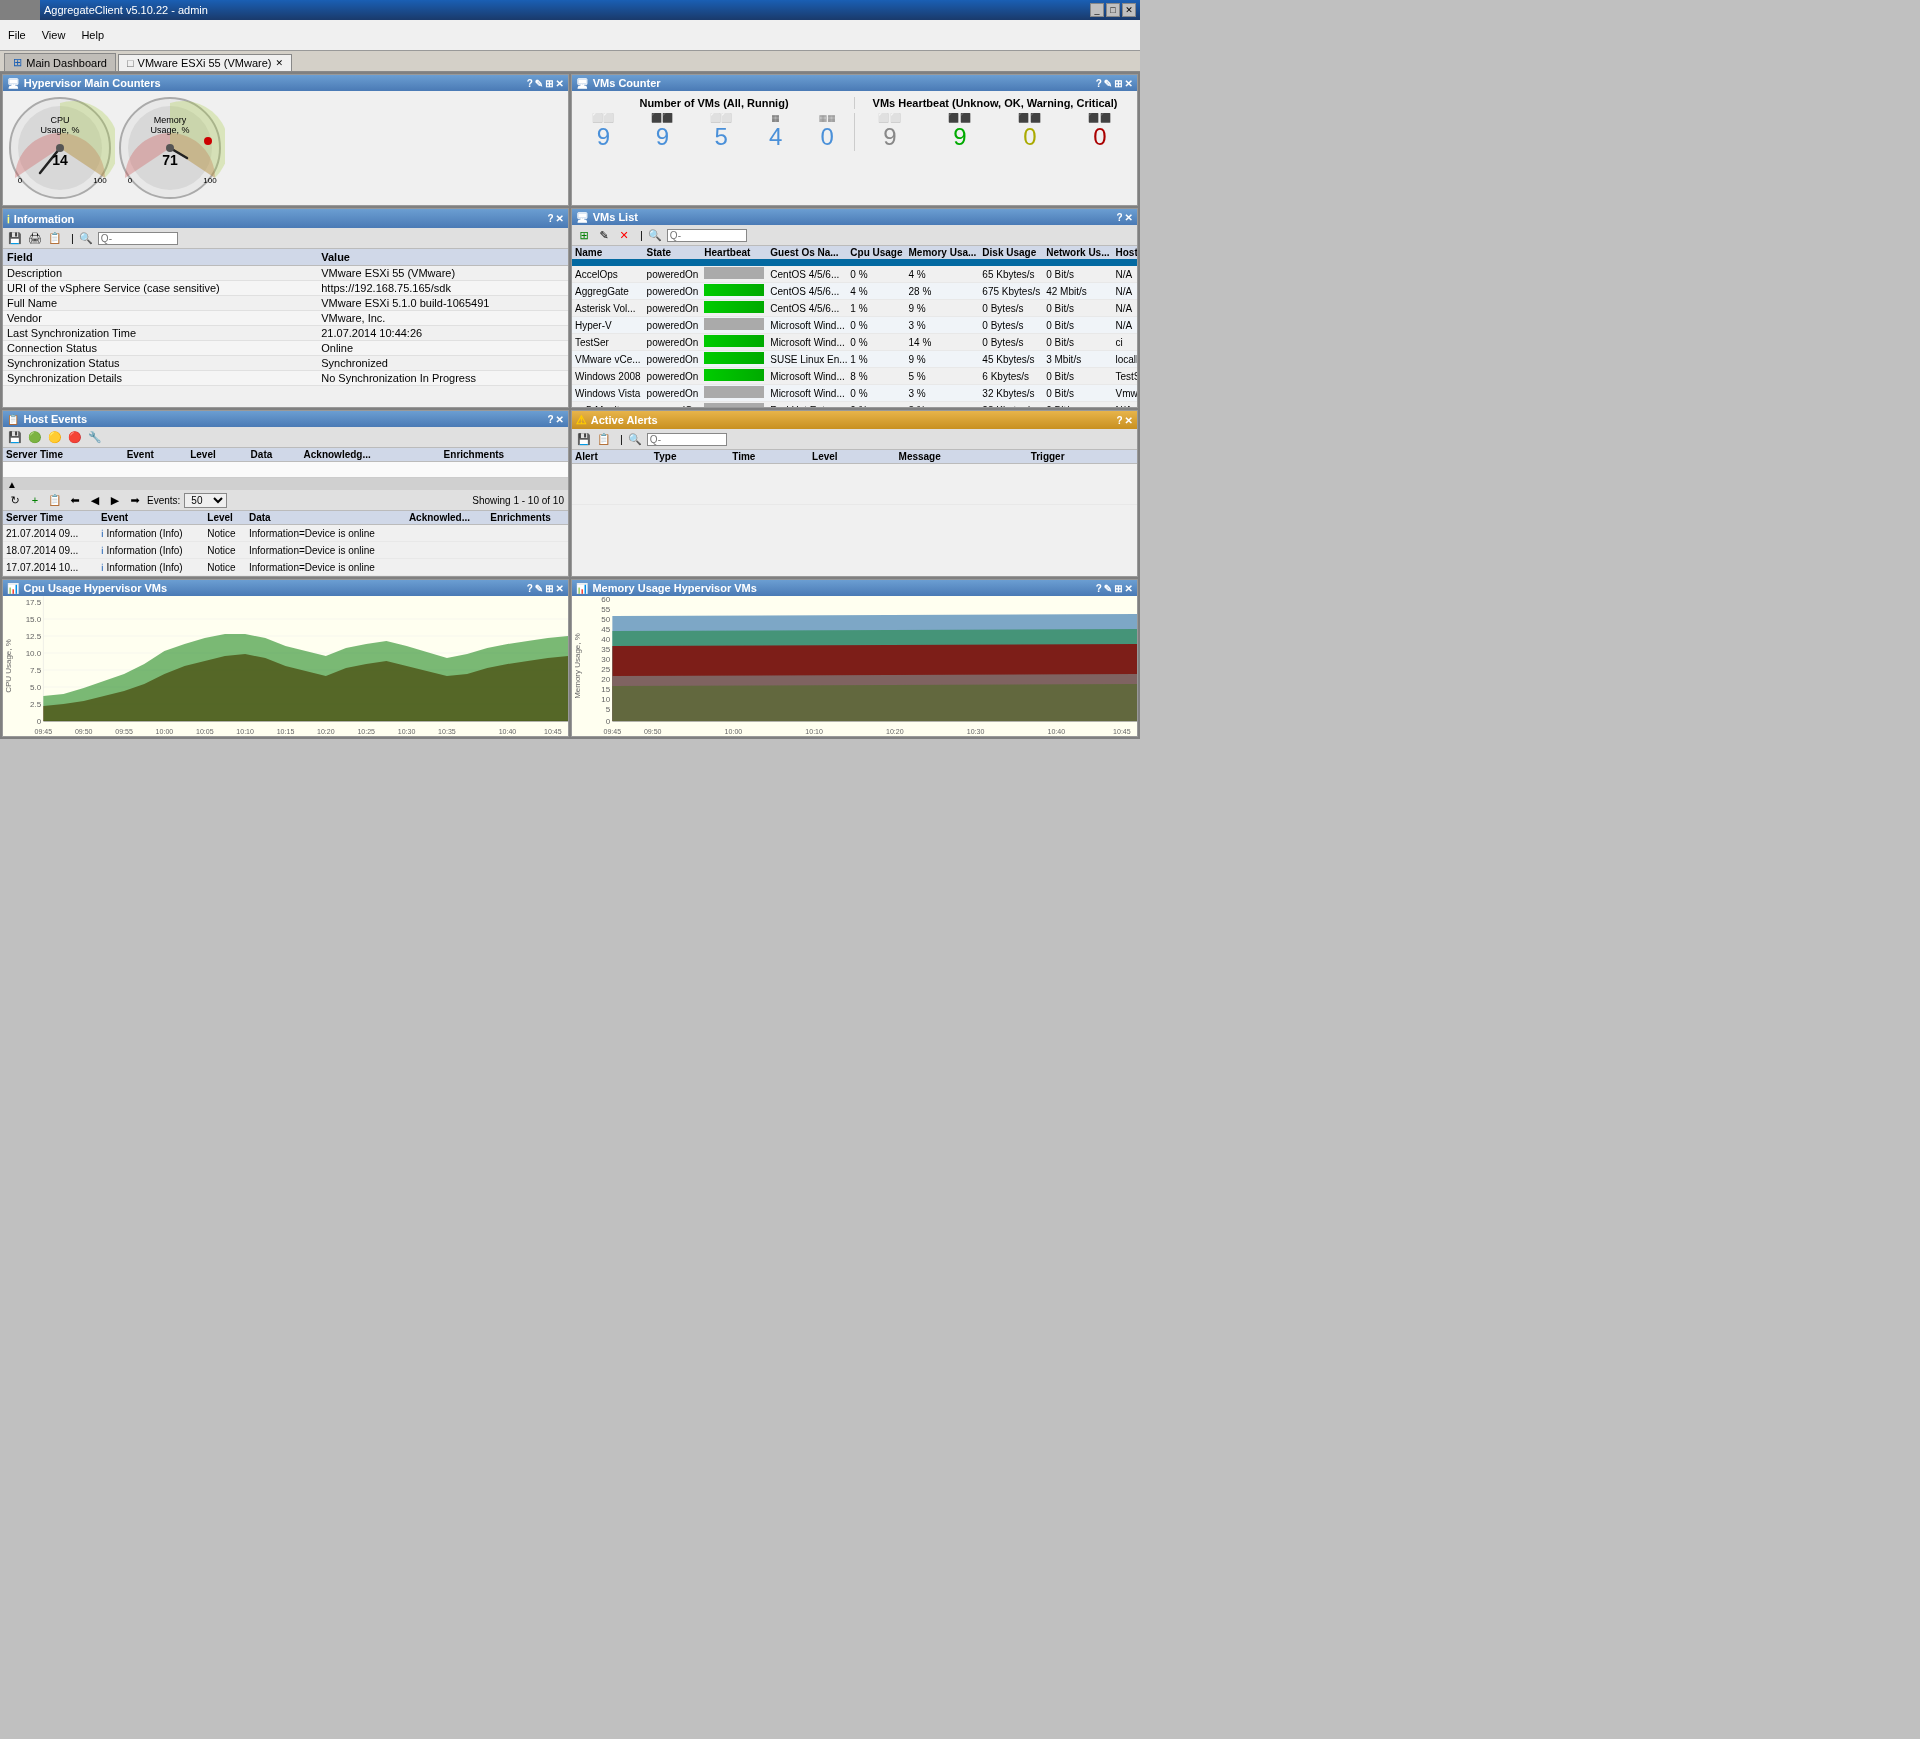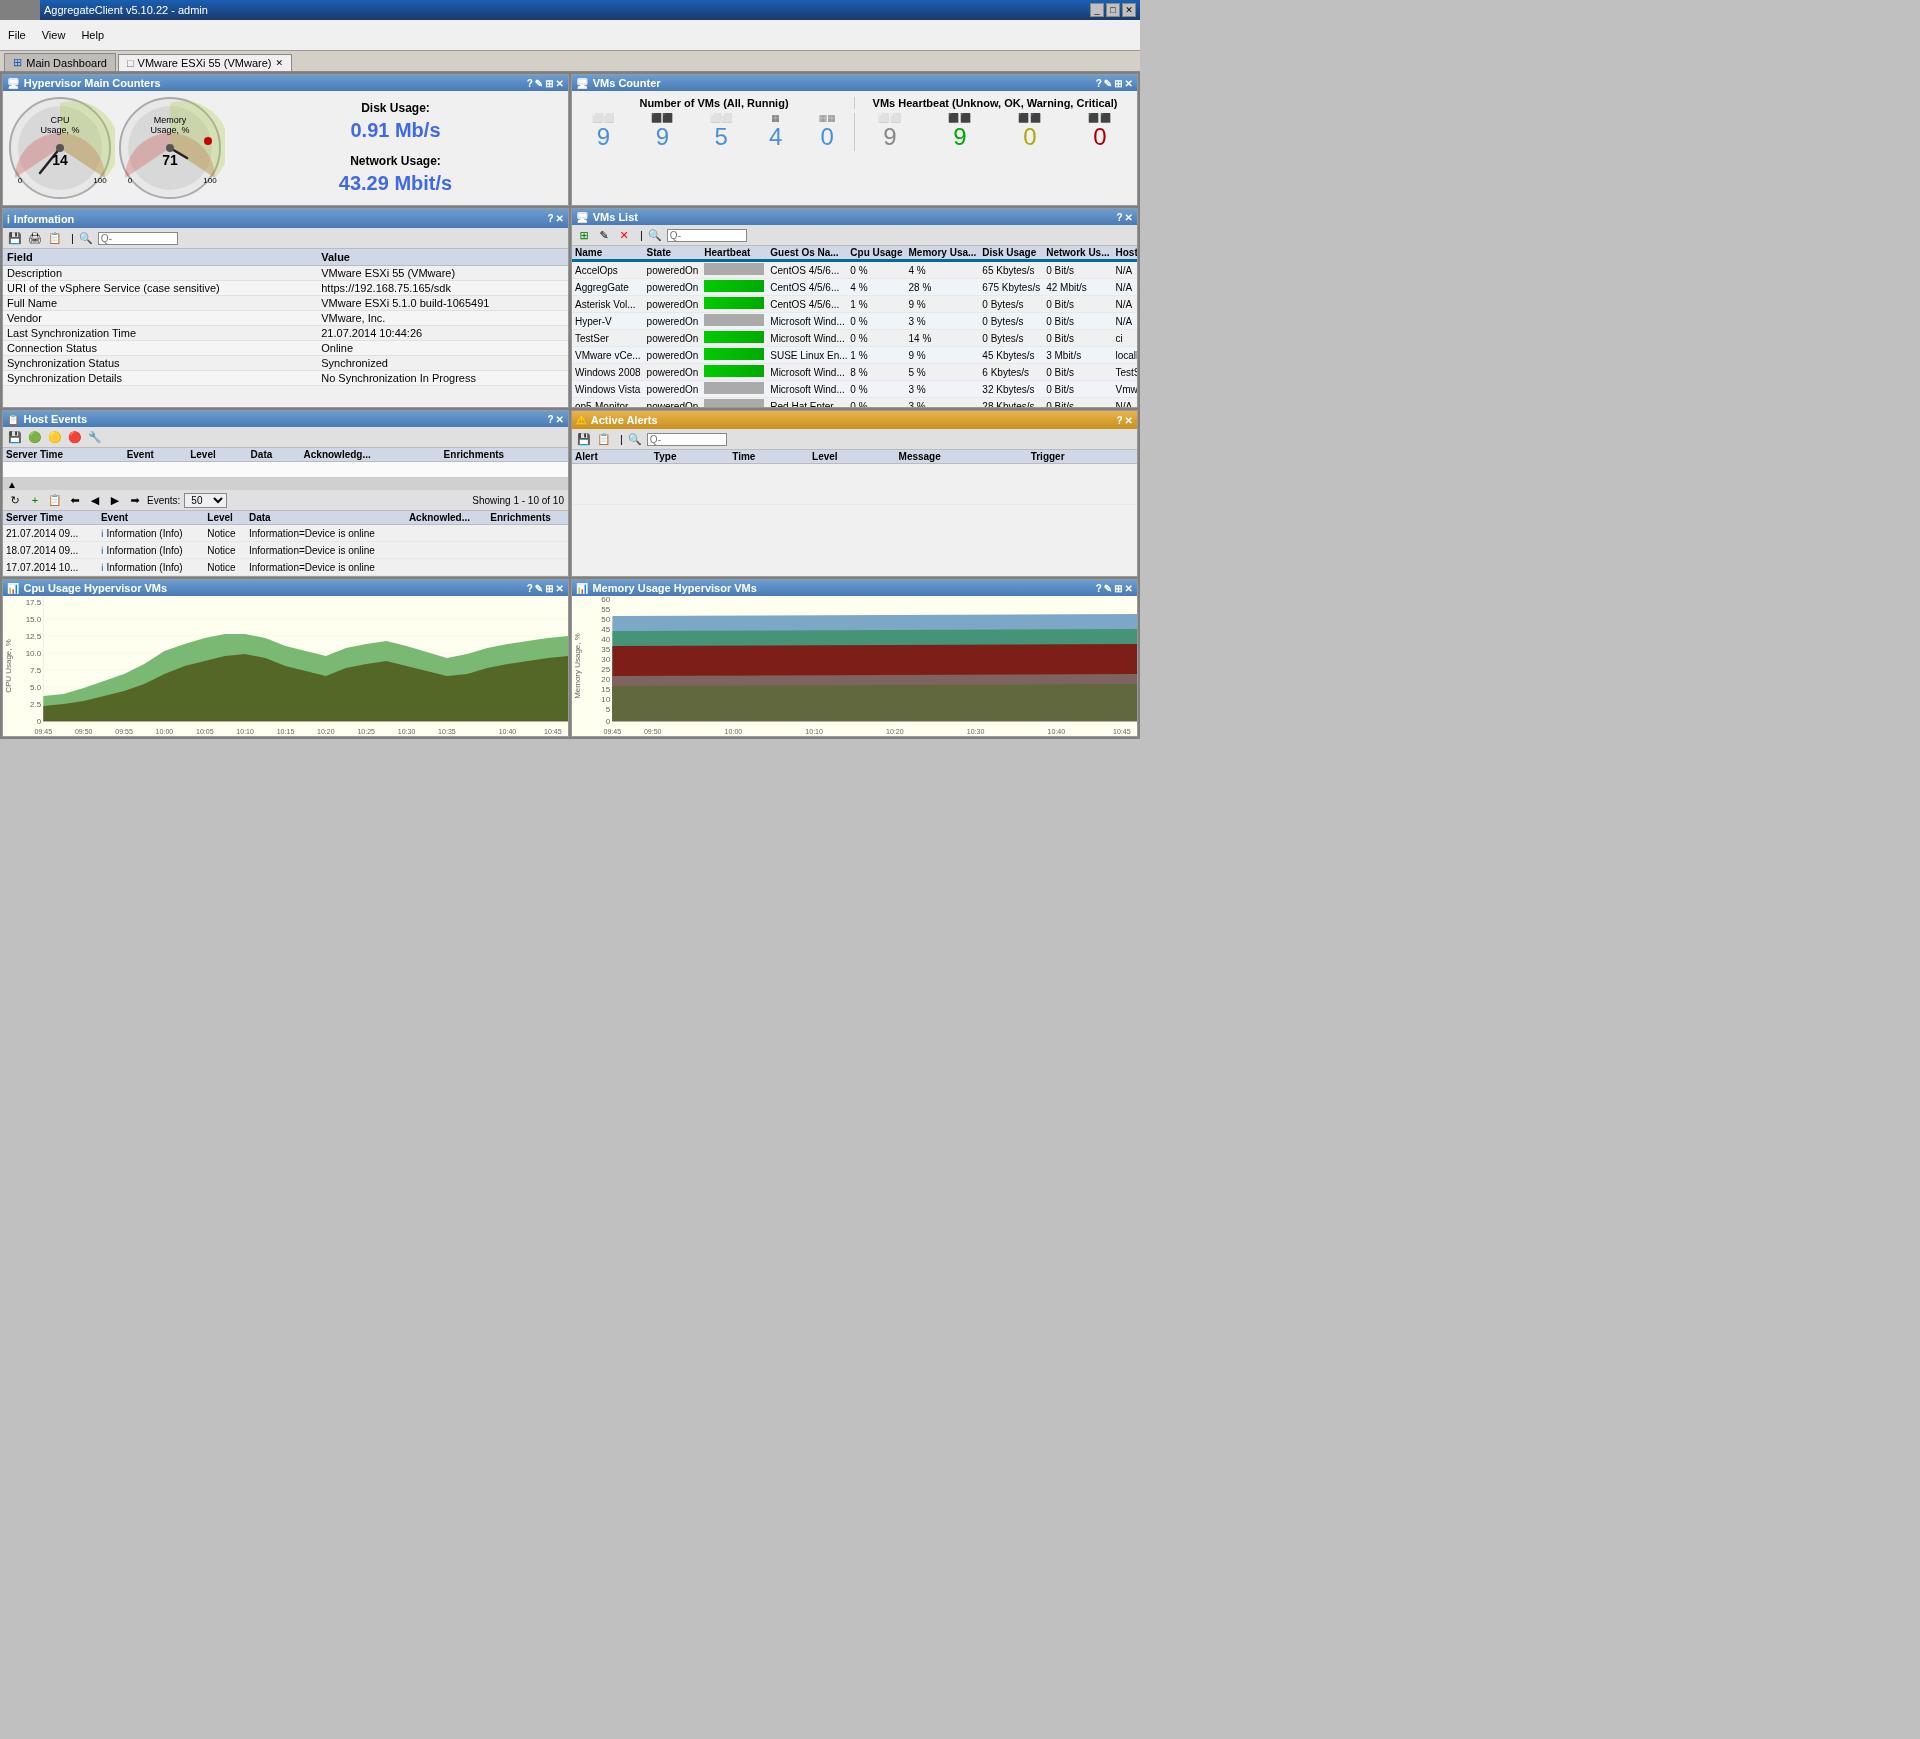--- a/index.html
+++ b/index.html
@@ -32,21 +32,21 @@
     
     
     .info-toolbar { background: #e0e0e0; border-bottom: 1px solid #bbb; padding: 2px 4px; display: flex; align-items: center; gap: 4px; }
     .info-table { width: 100%; border-collapse: collapse; font-size: 11px; }
     .info-table th { background: #d0d8e8; text-align: left; padding: 2px 4px; border-bottom: 1px solid #bbb; font-weight: bold; }
     .info-table td { padding: 1px 4px; border-bottom: 1px solid #e0e0e0; }
     .info-table tr:nth-child(even) { background: #f5f5f5; }
     
     
     .vms-list-table { width: 100%; border-collapse: collapse; font-size: 10px; }
-    .vms-list-table th { background: #d0d8e8; text-align: left; padding: 1px 3px; border-bottom: 3px solid #0369a1; font-weight: bold; white-space: nowrap; cursor: pointer; }
+    .vms-list-table th { background: #d0d8e8; text-align: left; padding: 1px 3px; border-bottom: 7px solid #0369a1; font-weight: bold; white-space: nowrap; cursor: pointer; }
     .vms-list-table td { padding: 1px 3px; border-bottom: 1px solid #e8e8e8; white-space: nowrap; overflow: hidden; max-width: 80px; }
     .vms-list-table tr:nth-child(even) { background: #f0f4f8; }
     .heartbeat-green { width: 60px; height: 12px; background: linear-gradient(to right, #00cc00, #00aa00); display: inline-block; }
     .heartbeat-grey { width: 60px; height: 12px; background: #aaa; display: inline-block; }
     .events-table { width: 100%; border-collapse: collapse; font-size: 10px; }
     .events-table th { background: #d0d8e8; text-align: left; padding: 1px 3px; border-bottom: 1px solid #bbb; font-weight: bold; }
     .events-table td { padding: 1px 3px; border-bottom: 1px solid #e8e8e8; }
     
     
     .alerts-table { width: 100%; border-collapse: collapse; font-size: 10px; }
@@ -158,26 +158,20 @@
               <circle cx="93" cy="48" r="4" fill="#cc0000"></circle>
               <circle cx="55" cy="55" r="4" fill="#555"></circle>
               <text x="55" y="72" text-anchor="middle" font-size="14" font-weight="bold">71</text>
               <text x="55" y="30" text-anchor="middle" font-size="9">Memory</text>
               <text x="55" y="40" text-anchor="middle" font-size="9">Usage, %</text>
               <text x="15" y="90" text-anchor="middle" font-size="8">0</text>
               <text x="95" y="90" text-anchor="middle" font-size="8">100</text>
             </svg>
           </div>
 
-          <div class="disk-usage" style="flex:1; text-align:center;">
-            <div class="disk-label">Disk Usage:</div>
-            <div class="disk-value">0.91 Mb/s</div>
-            <div class="network-label">Network Usage:</div>
-            <div class="network-value">43.29 Mbit/s</div>
-          </div>
         </div>
       </div>
 
       <div class="half-panel">
         <div class="panel-header">
           <div class="panel-header-left">
             <span style="font-size:10px">🖥</span>
             <span>VMs Counter</span>
           </div>
           <div class="panel-header-right">

